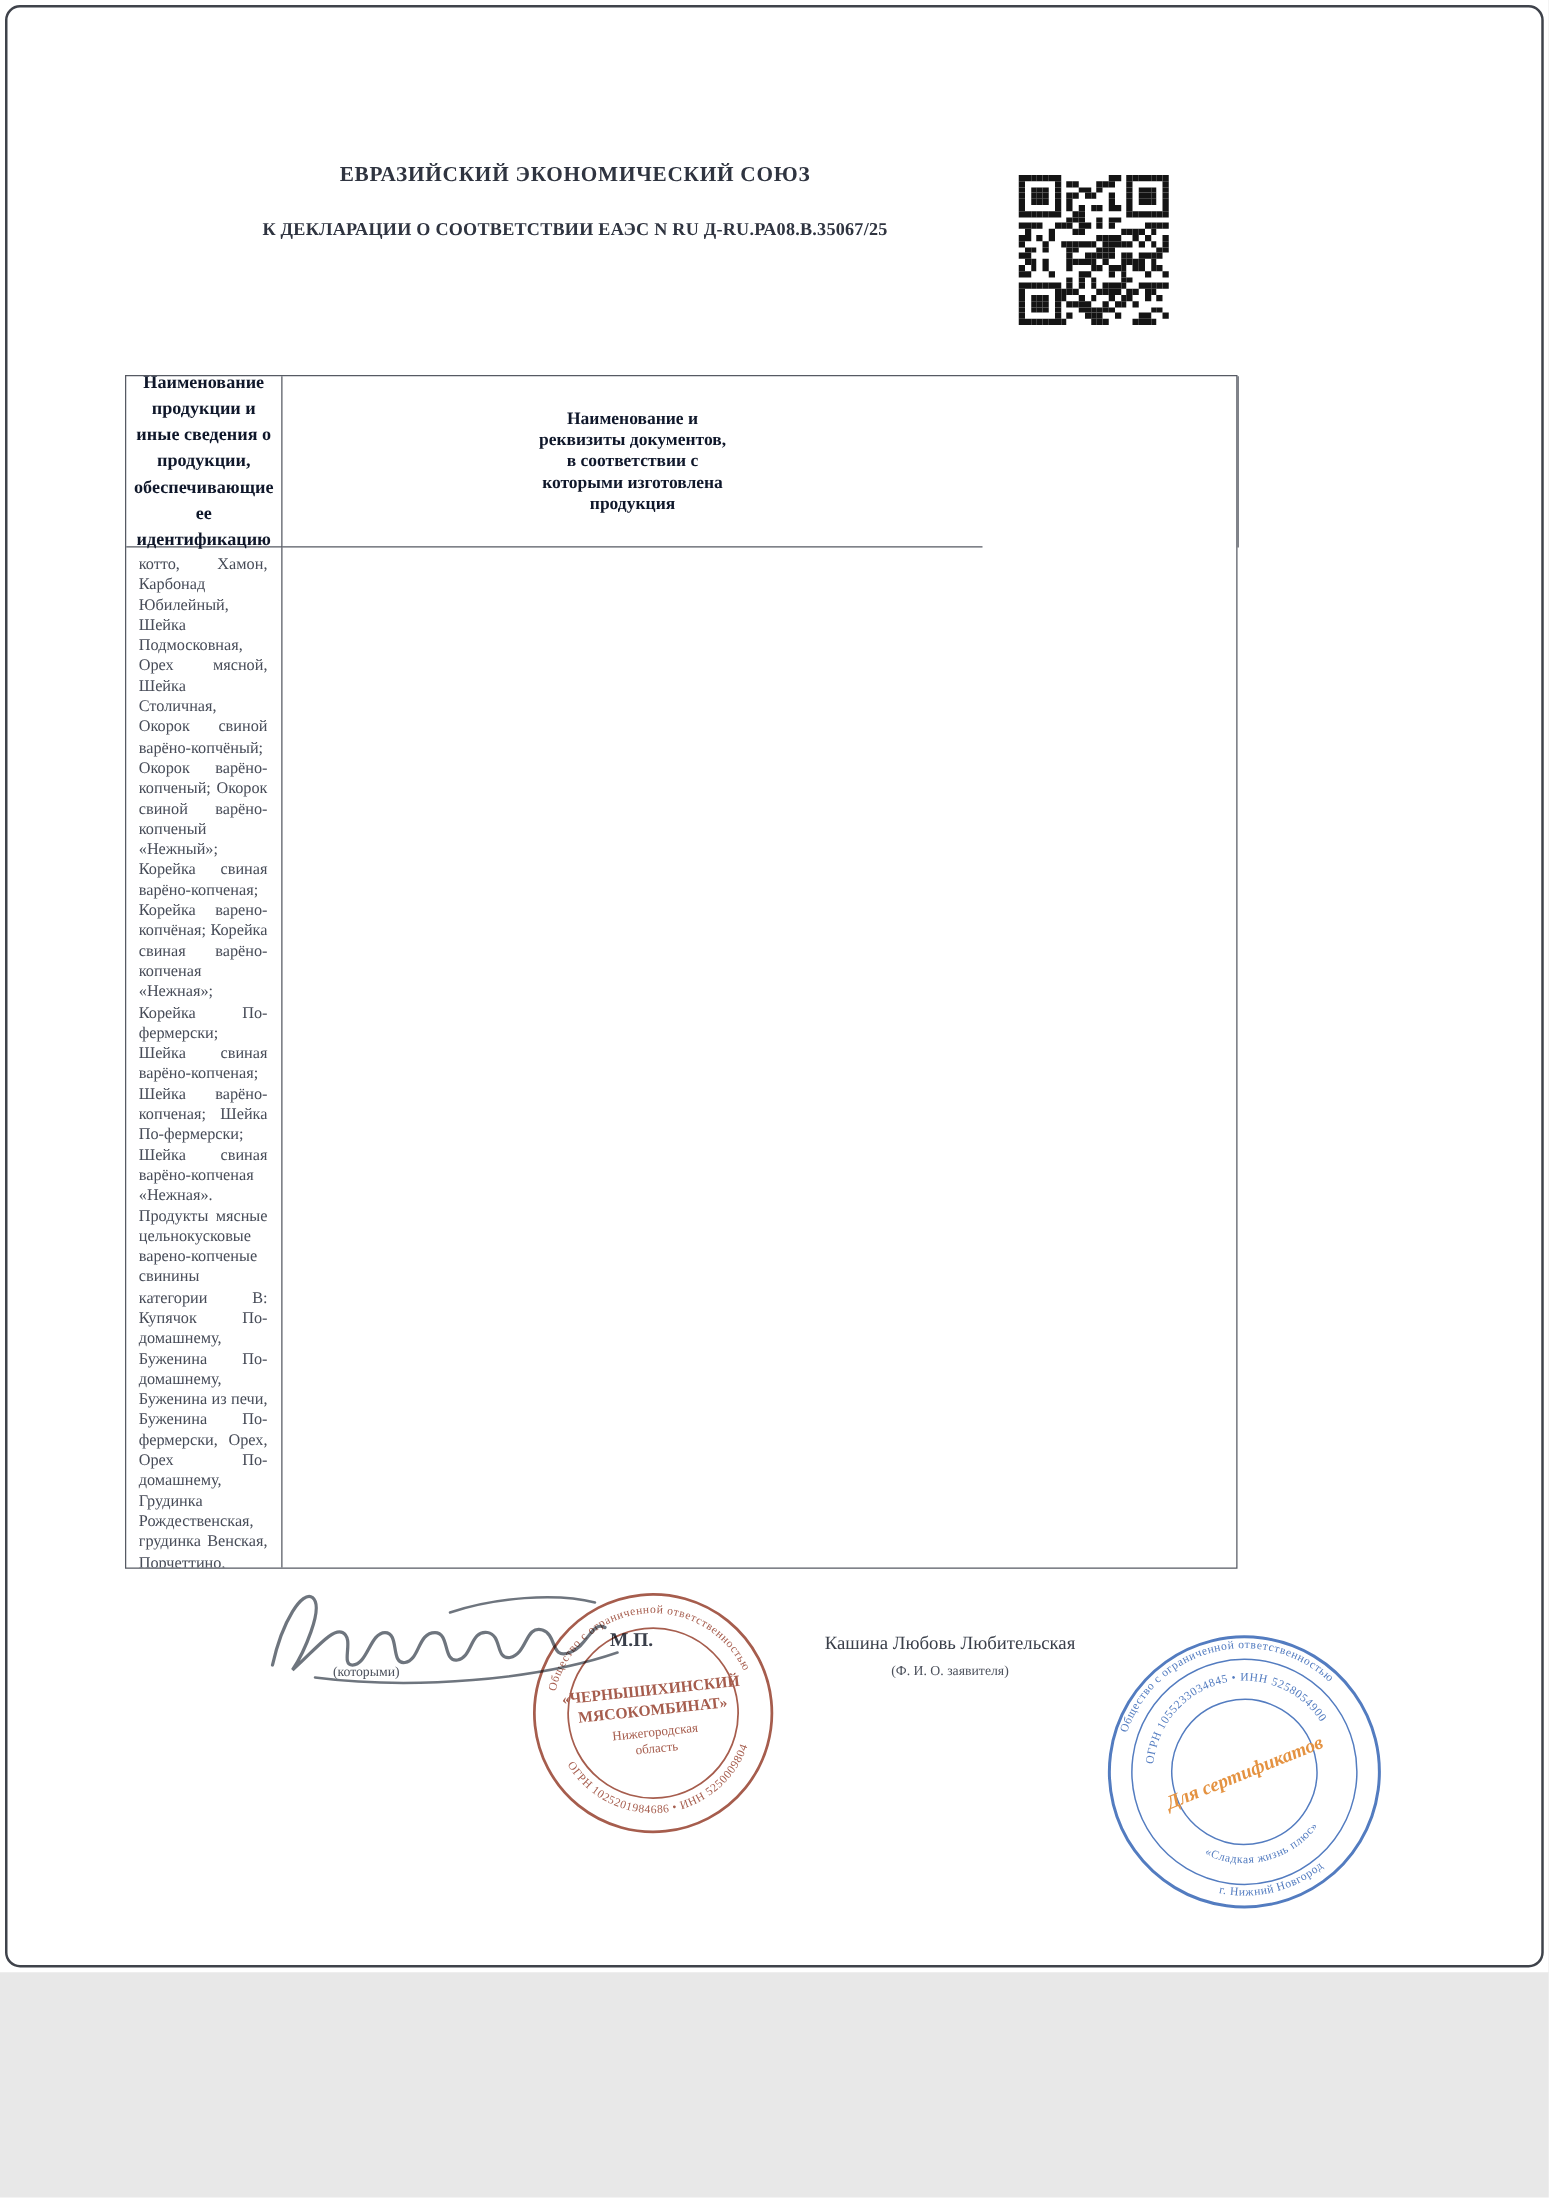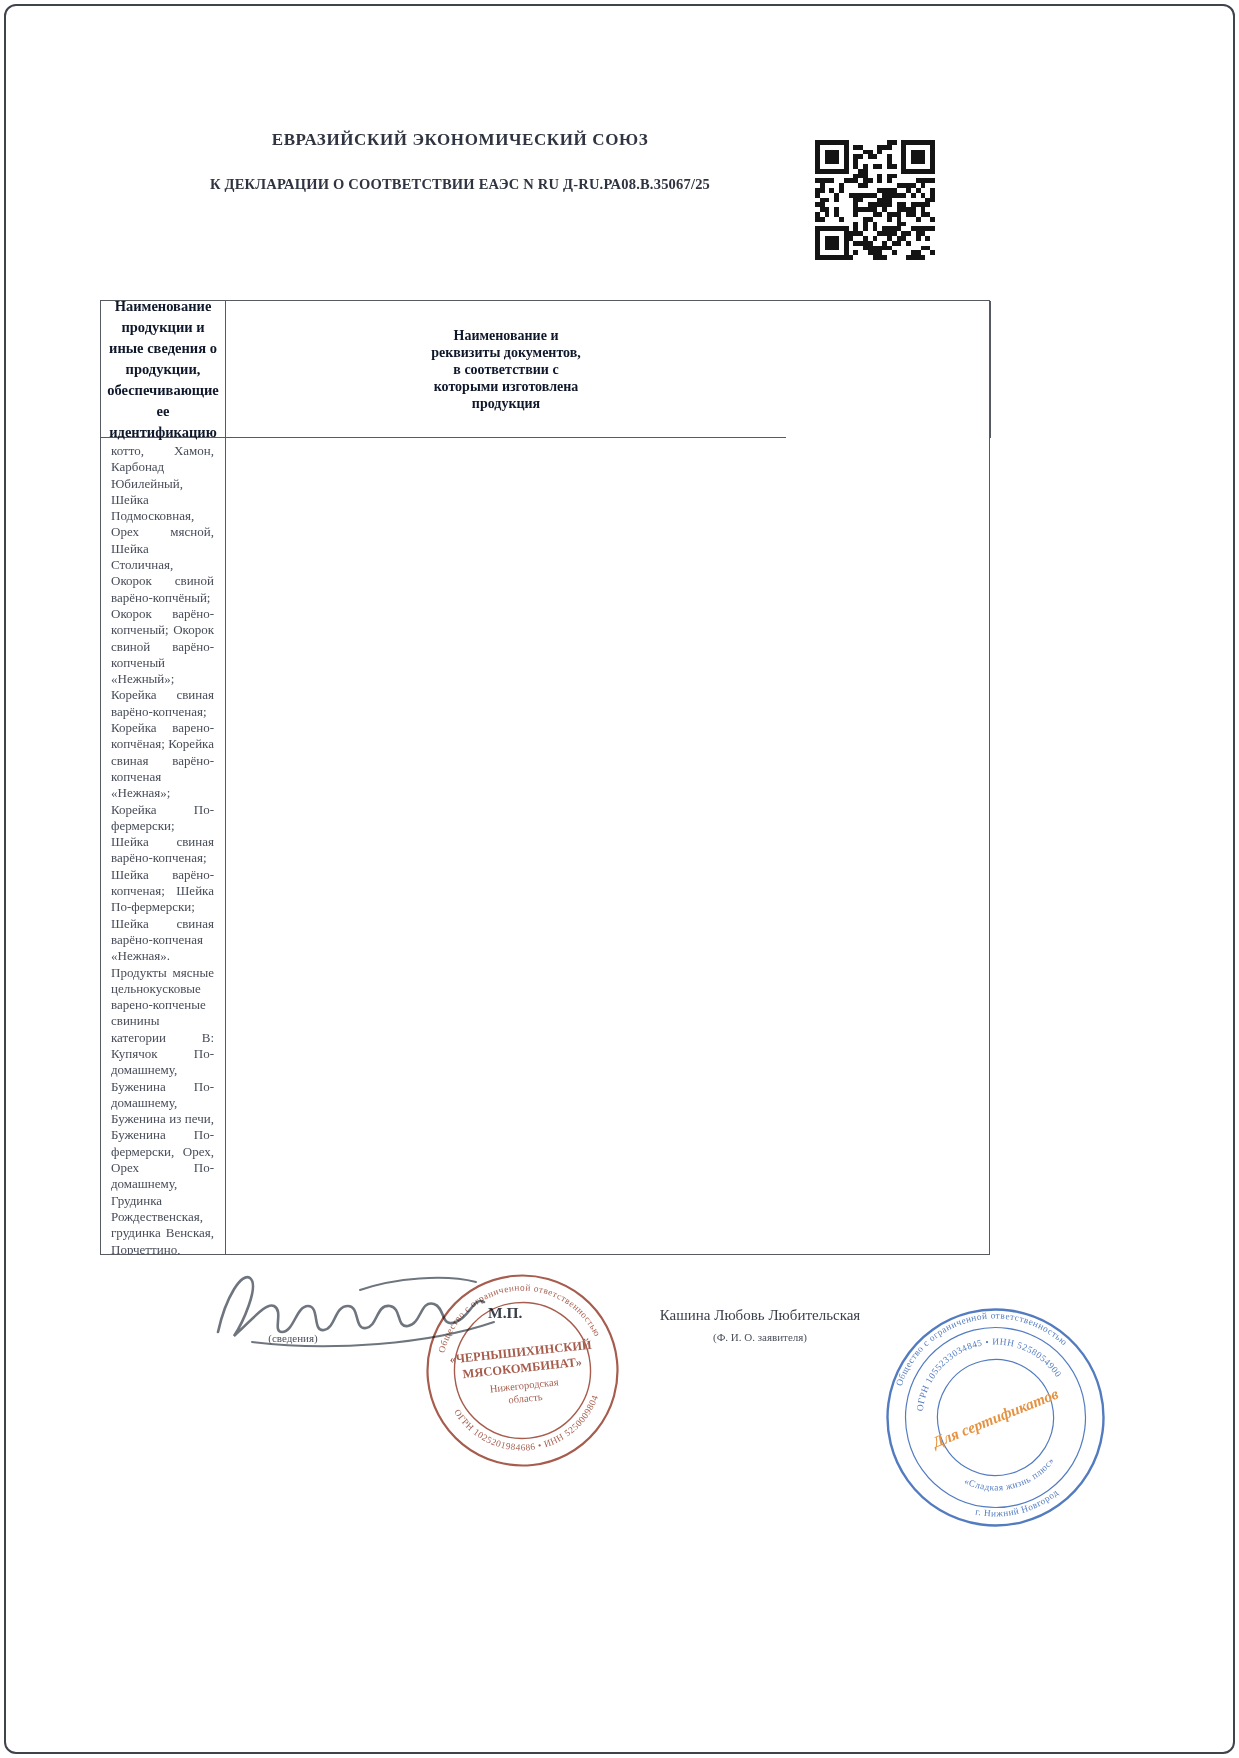--- a/index.html
+++ b/index.html
@@ -1,17 +1,17 @@
 <!DOCTYPE html>
 <html><head>
 <meta charset="utf-8">
 <style>
   html,body{margin:0;padding:0;background:#e8e8e8;}
   .page{
-    position:relative;width:1239px;height:1758px;margin:0 auto;
+    position:relative;width:1239px;height:1578px;margin:0 auto;
     background:#ffffff;overflow:hidden;
     font-family:"Liberation Serif", serif;color:#3d424e;
   }
   .frame{
     position:absolute;inset:4px;border:2px solid #3f434b;border-radius:12px;
     pointer-events:none;
   }
   
   .doc-header{position:absolute;left:50px;top:130px;width:820px;text-align:center;color:#2f3440;}
   .doc-header .h1{font-size:17px;font-weight:bold;letter-spacing:.6px;margin-bottom:26px;}
@@ -726,21 +726,21 @@
 
   <svg class="sig-svg" viewBox="0 0 290 100">
     <g fill="none" stroke="#5f6670" stroke-width="2.6" stroke-linecap="round" opacity=".9">
       <path d="M8,70 C16,34 32,10 40,16 C50,24 32,62 24,74 C42,58 56,40 64,44 C74,49 62,70 72,70 C84,70 86,44 98,44 C110,44 102,70 114,68 C126,66 124,44 138,44 C150,44 144,68 156,66 C168,64 166,42 180,44 C192,46 186,66 198,64 C212,61 210,38 224,42 C236,46 230,66 246,60 C260,55 264,34 274,40"></path>
       <path d="M42,80 C120,90 220,82 284,60" stroke-width="2"></path>
       <path d="M150,28 C185,16 235,12 266,20" stroke-width="2"></path>
     </g>
   </svg>
 
   <div class="mp">М.П.</div>
-  <div class="caption podpis">(сведения)</div>
+  <div class="caption podpis">(которыми)</div>
   <div class="fio">Кашина Любовь Любительская</div>
   <div class="caption fio-cap">(Ф. И. О. заявителя)</div>
 
   <svg class="stamp stamp1 s1" viewBox="0 0 205 205">
     <defs>
       <path id="s1top" d="M 22.5,102.5 A 80,80 0 1 1 182.5,102.5"></path>
       <path id="s1bot" d="M 22.5,102.5 A 80,80 0 0 0 182.5,102.5"></path>
     </defs>
     <circle cx="102.5" cy="102.5" r="95" stroke-width="2.2"></circle>
     <circle cx="102.5" cy="102.5" r="68" stroke-width="1.4"></circle>

